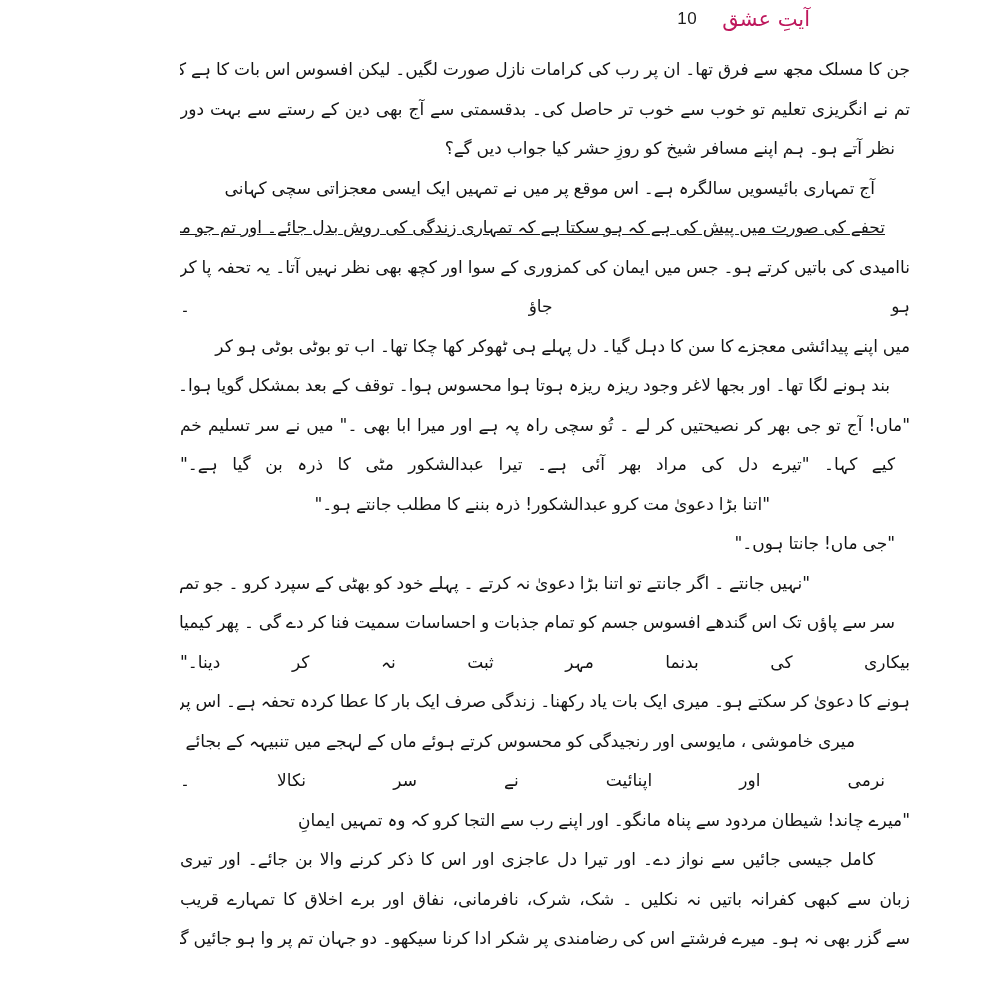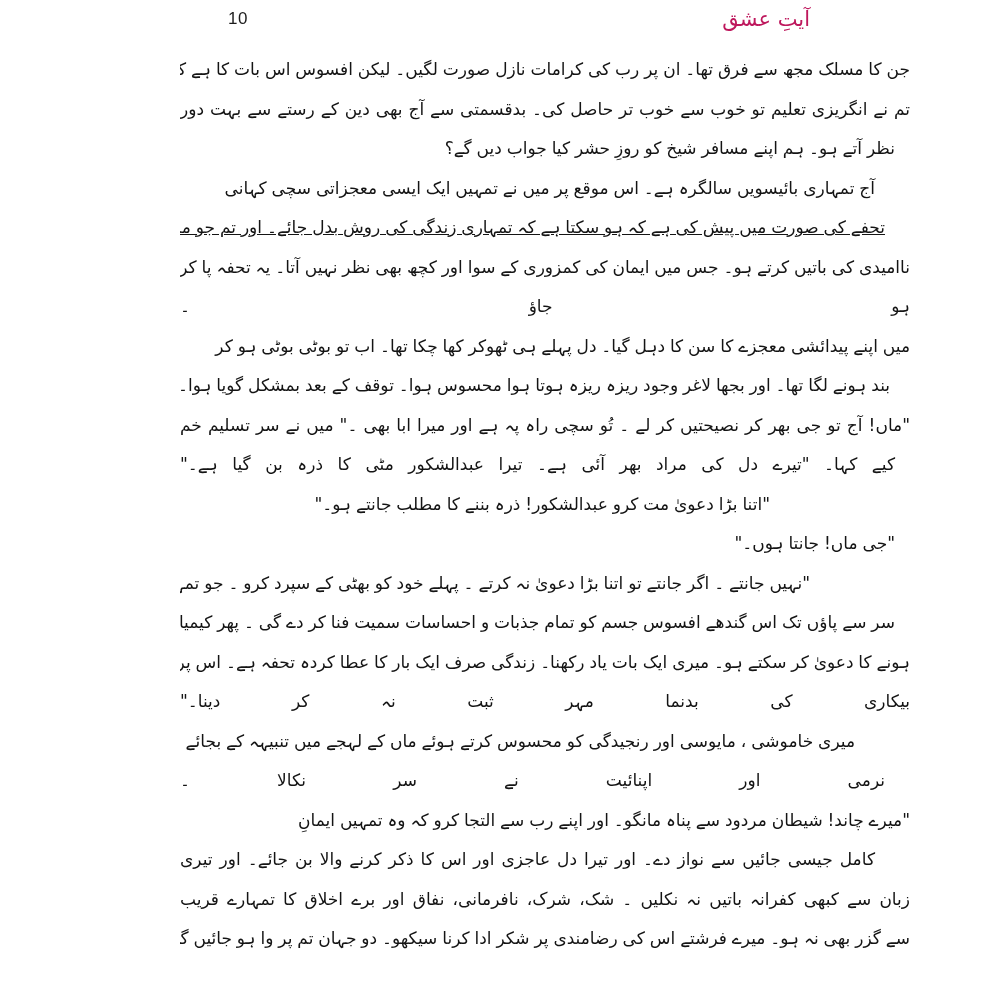--- a/index.html
+++ b/index.html
@@ -14,21 +14,21 @@
   }
   .page-header {
     position: absolute;
     top: 4px;
     left: 180px;
     width: 730px;
     height: 30px;
     box-sizing: border-box;
     padding: 0 100px 0 48px;
     display: flex;
-    justify-content: space-between;
+    justify-content: flex-end;
     align-items: center;
     gap: 25px;
   }
   .page-num {
     font-family: "Liberation Sans", sans-serif;
     font-size: 17px;
     color: #1c1c1c;
     letter-spacing: 0.5px;
   }
   .book-title {
@@ -89,22 +89,22 @@
       <div class="line">ناامیدی کی باتیں کرتے ہو۔ جس میں ایمان کی کمزوری کے سوا اور کچھ بھی نظر نہیں آتا۔ یہ تحفہ پا کر خوش</div>
       <div class="line">ہو جاؤ ۔</div>
       <div class="line">میں اپنے پیدائشی معجزے کا سن کا دہل گیا۔ دل پہلے ہی ٹھوکر کھا چکا تھا۔ اب تو بوٹی بوٹی ہو کر</div>
       <div class="line">بند ہونے لگا تھا۔ اور بجھا لاغر وجود ریزہ ریزہ ہوتا ہوا محسوس ہوا۔ توقف کے بعد بمشکل گویا ہوا۔</div>
       <div class="line">"ماں! آج تو جی بھر کر نصیحتیں کر لے ۔ تُو سچی راہ پہ ہے اور میرا ابا بھی ۔" میں نے سر تسلیم خم</div>
       <div class="line">کیے کہا۔ "تیرے دل کی مراد بھر آئی ہے۔ تیرا عبدالشکور مٹی کا ذرہ بن گیا ہے۔"</div>
       <div class="line">"اتنا بڑا دعویٰ مت کرو عبدالشکور! ذرہ بننے کا مطلب جانتے ہو۔"</div>
       <div class="line">"جی ماں! جانتا ہوں۔"</div>
       <div class="line">"نہیں جانتے ۔ اگر جانتے تو اتنا بڑا دعویٰ نہ کرتے ۔ پہلے خود کو بھٹی کے سپرد کرو ۔ جو تمہیں</div>
       <div class="line">سر سے پاؤں تک اس گندھے افسوس جسم کو تمام جذبات و احساسات سمیت فنا کر دے گی ۔ پھر کیمیا</div>
+      <div class="line">بیکاری کی بدنما مہر ثبت نہ کر دینا۔"</div>
       <div class="line">ہونے کا دعویٰ کر سکتے ہو۔ میری ایک بات یاد رکھنا۔ زندگی صرف ایک بار کا عطا کردہ تحفہ ہے۔ اس پر</div>
-      <div class="line">بیکاری کی بدنما مہر ثبت نہ کر دینا۔"</div>
       <div class="line">میری خاموشی ، مایوسی اور رنجیدگی کو محسوس کرتے ہوئے ماں کے لہجے میں تنبیہہ کے بجائے</div>
       <div class="line">نرمی اور اپنائیت نے سر نکالا ۔</div>
       <div class="line">"میرے چاند! شیطان مردود سے پناہ مانگو۔ اور اپنے رب سے التجا کرو کہ وہ تمہیں ایمانِ</div>
       <div class="line">کامل جیسی جائیں سے نواز دے۔ اور تیرا دل عاجزی اور اس کا ذکر کرنے والا بن جائے۔ اور تیری</div>
       <div class="line">زبان سے کبھی کفرانہ باتیں نہ نکلیں ۔ شک، شرک، نافرمانی، نفاق اور برے اخلاق کا تمہارے قریب</div>
       <div class="line">سے گزر بھی نہ ہو۔ میرے فرشتے اس کی رضامندی پر شکر ادا کرنا سیکھو۔ دو جہان تم پر وا ہو جائیں گے</div>
     </div>
 </div>
 
 </body></html>

